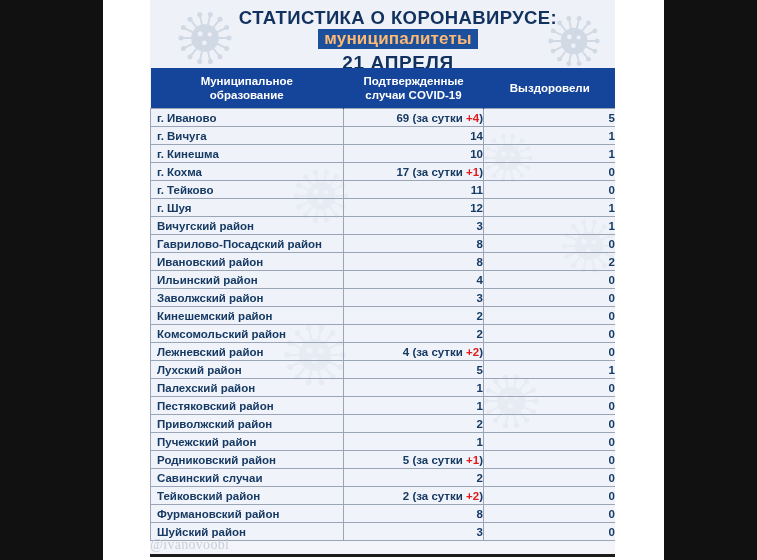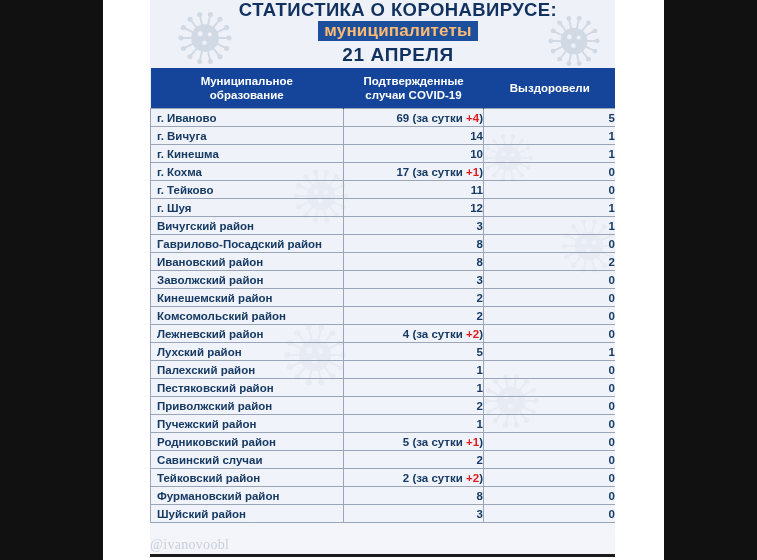--- a/index.html
+++ b/index.html
@@ -29,20 +29,21 @@
     background: linear-gradient(180deg,#eef1f7 0%, #eef2f8 55%, #f3f5fa 100%);
     overflow: hidden;
   }
   .bottom-rule {
     position:absolute; left:0; bottom:0; width:465px; height:3px; background:#1b1b1b;
   }
 
   
   .hdr {
     position: relative;
+    padding-top: 8px;
     text-align: center;
     z-index: 3;
     margin-left: 31px;
   }
   .hdr-title {
     font-size: 18.5px;
     font-weight: bold;
     color: #11315f;
     letter-spacing: .4px;
     line-height: 1.05;
@@ -475,20 +476,25 @@
               <td>Гаврилово-Посадский район</td>
               <td class="num">8</td>
               <td class="num">0</td>
             </tr>
             <tr>
               <td>Ивановский район</td>
               <td class="num">8</td>
               <td class="num">2</td>
             </tr>
             <tr>
+              <td>Ильинский район</td>
+              <td class="num">4</td>
+              <td class="num">0</td>
+            </tr>
+            <tr>
               <td>Заволжский район</td>
               <td class="num">3</td>
               <td class="num">0</td>
             </tr>
             <tr>
               <td>Кинешемский район</td>
               <td class="num">2</td>
               <td class="num">0</td>
             </tr>
             <tr>

